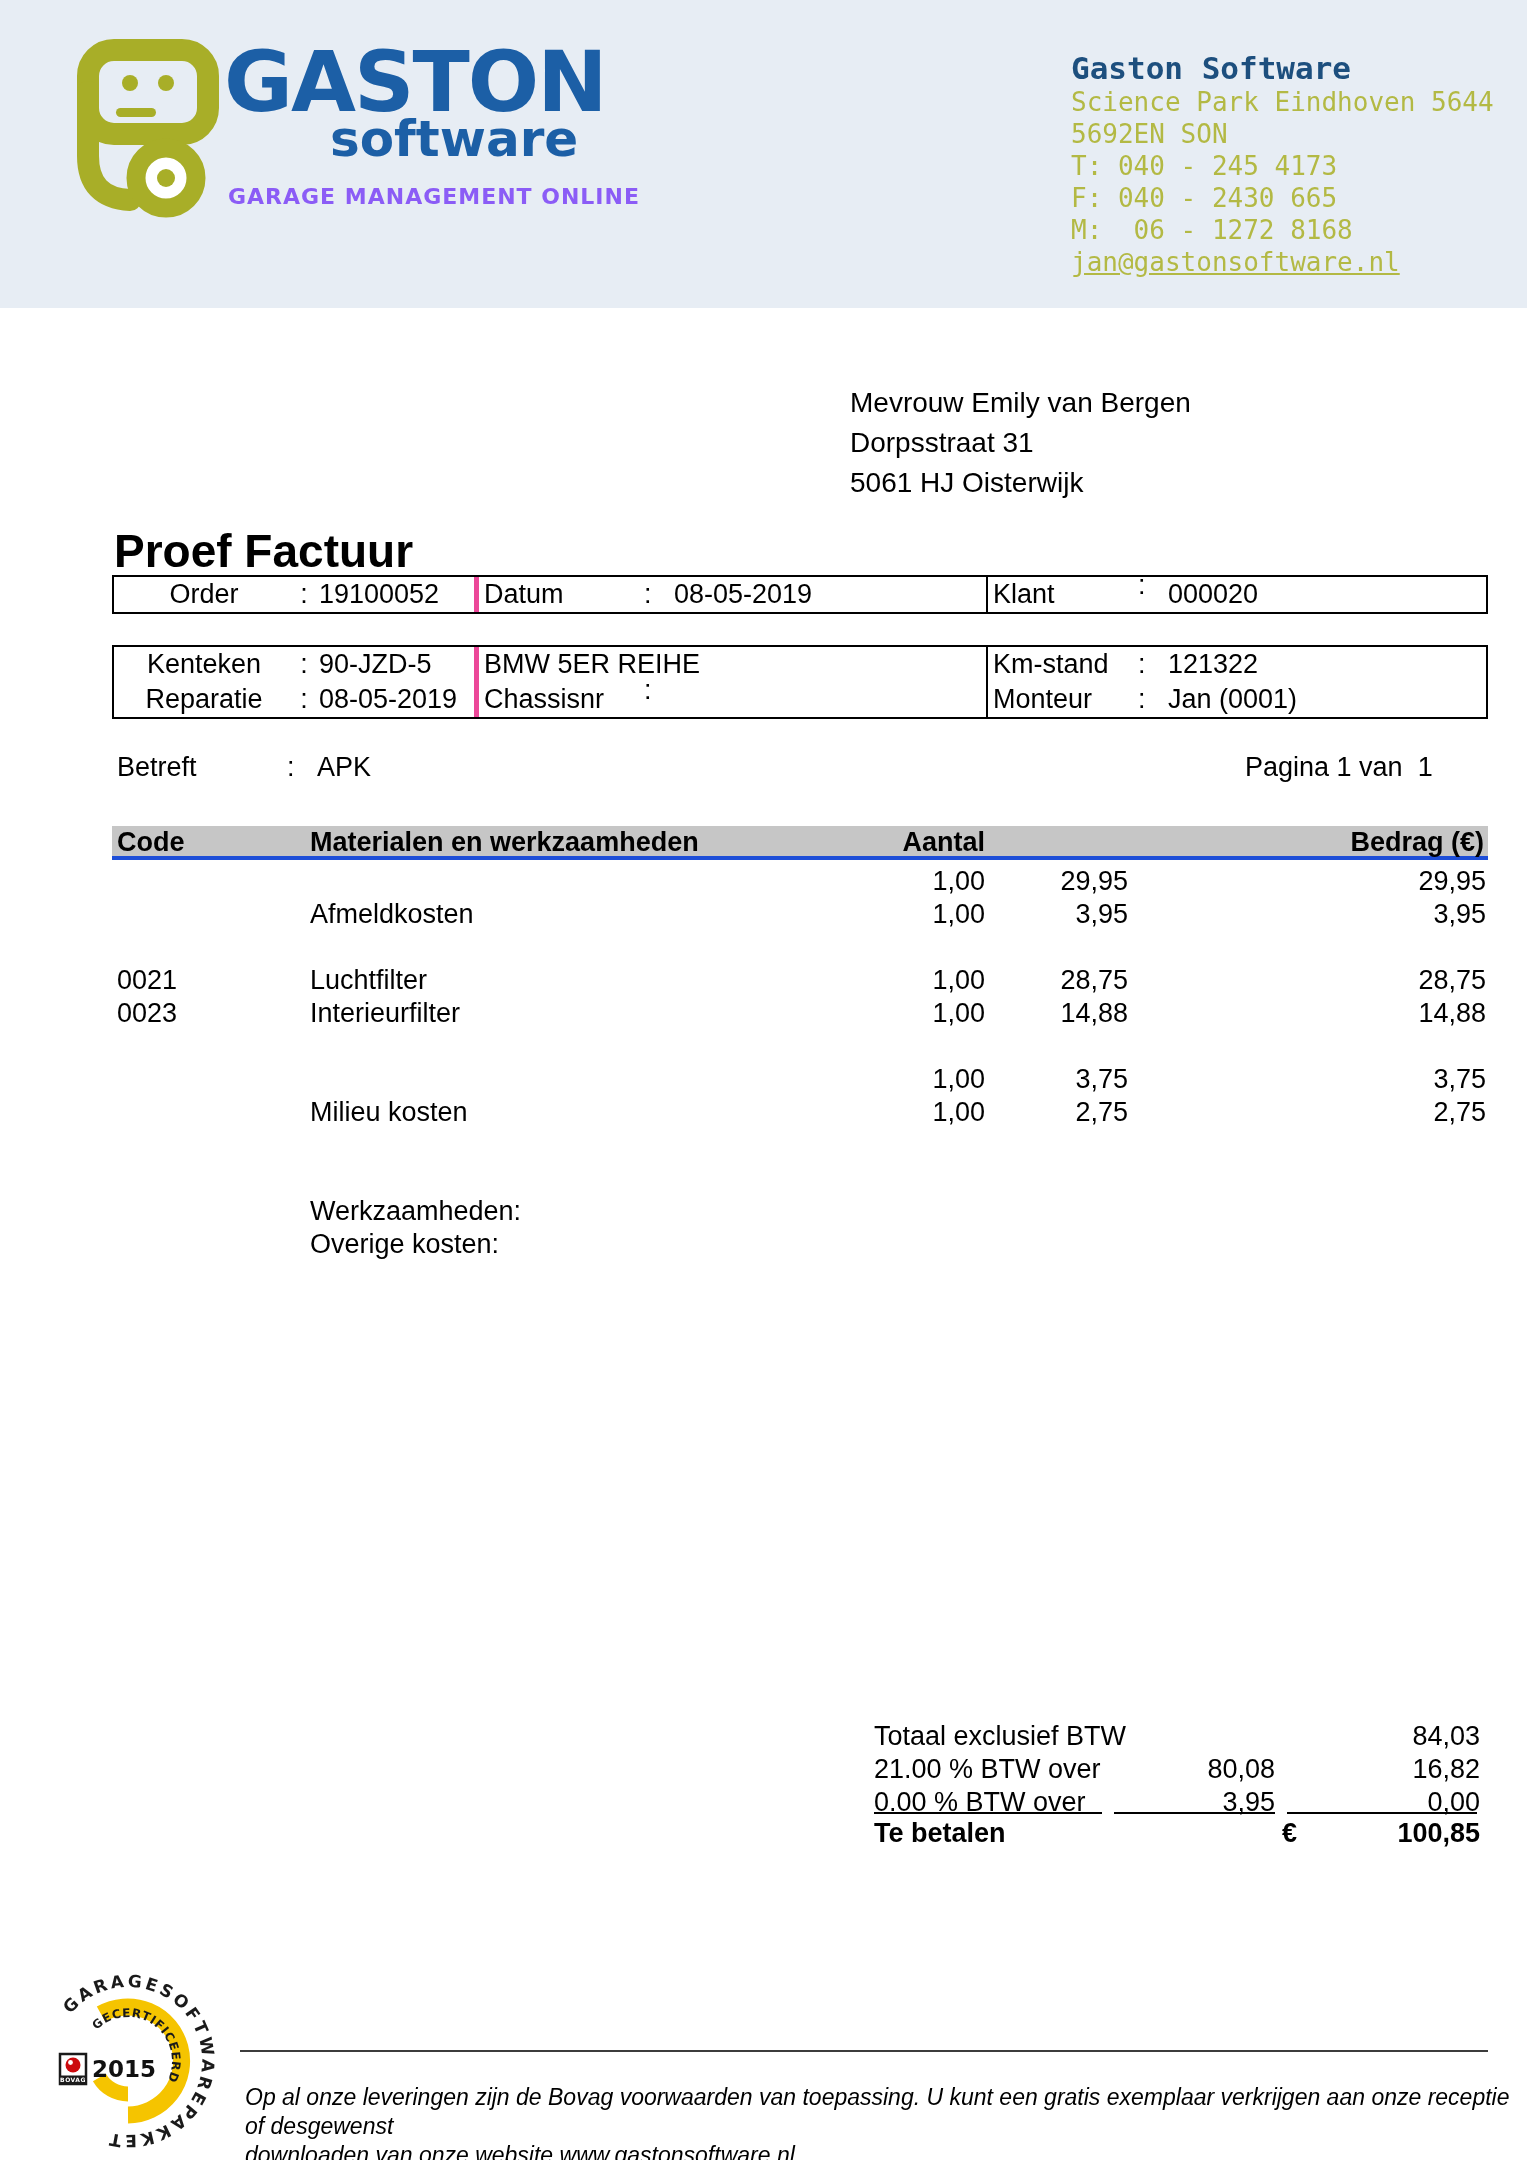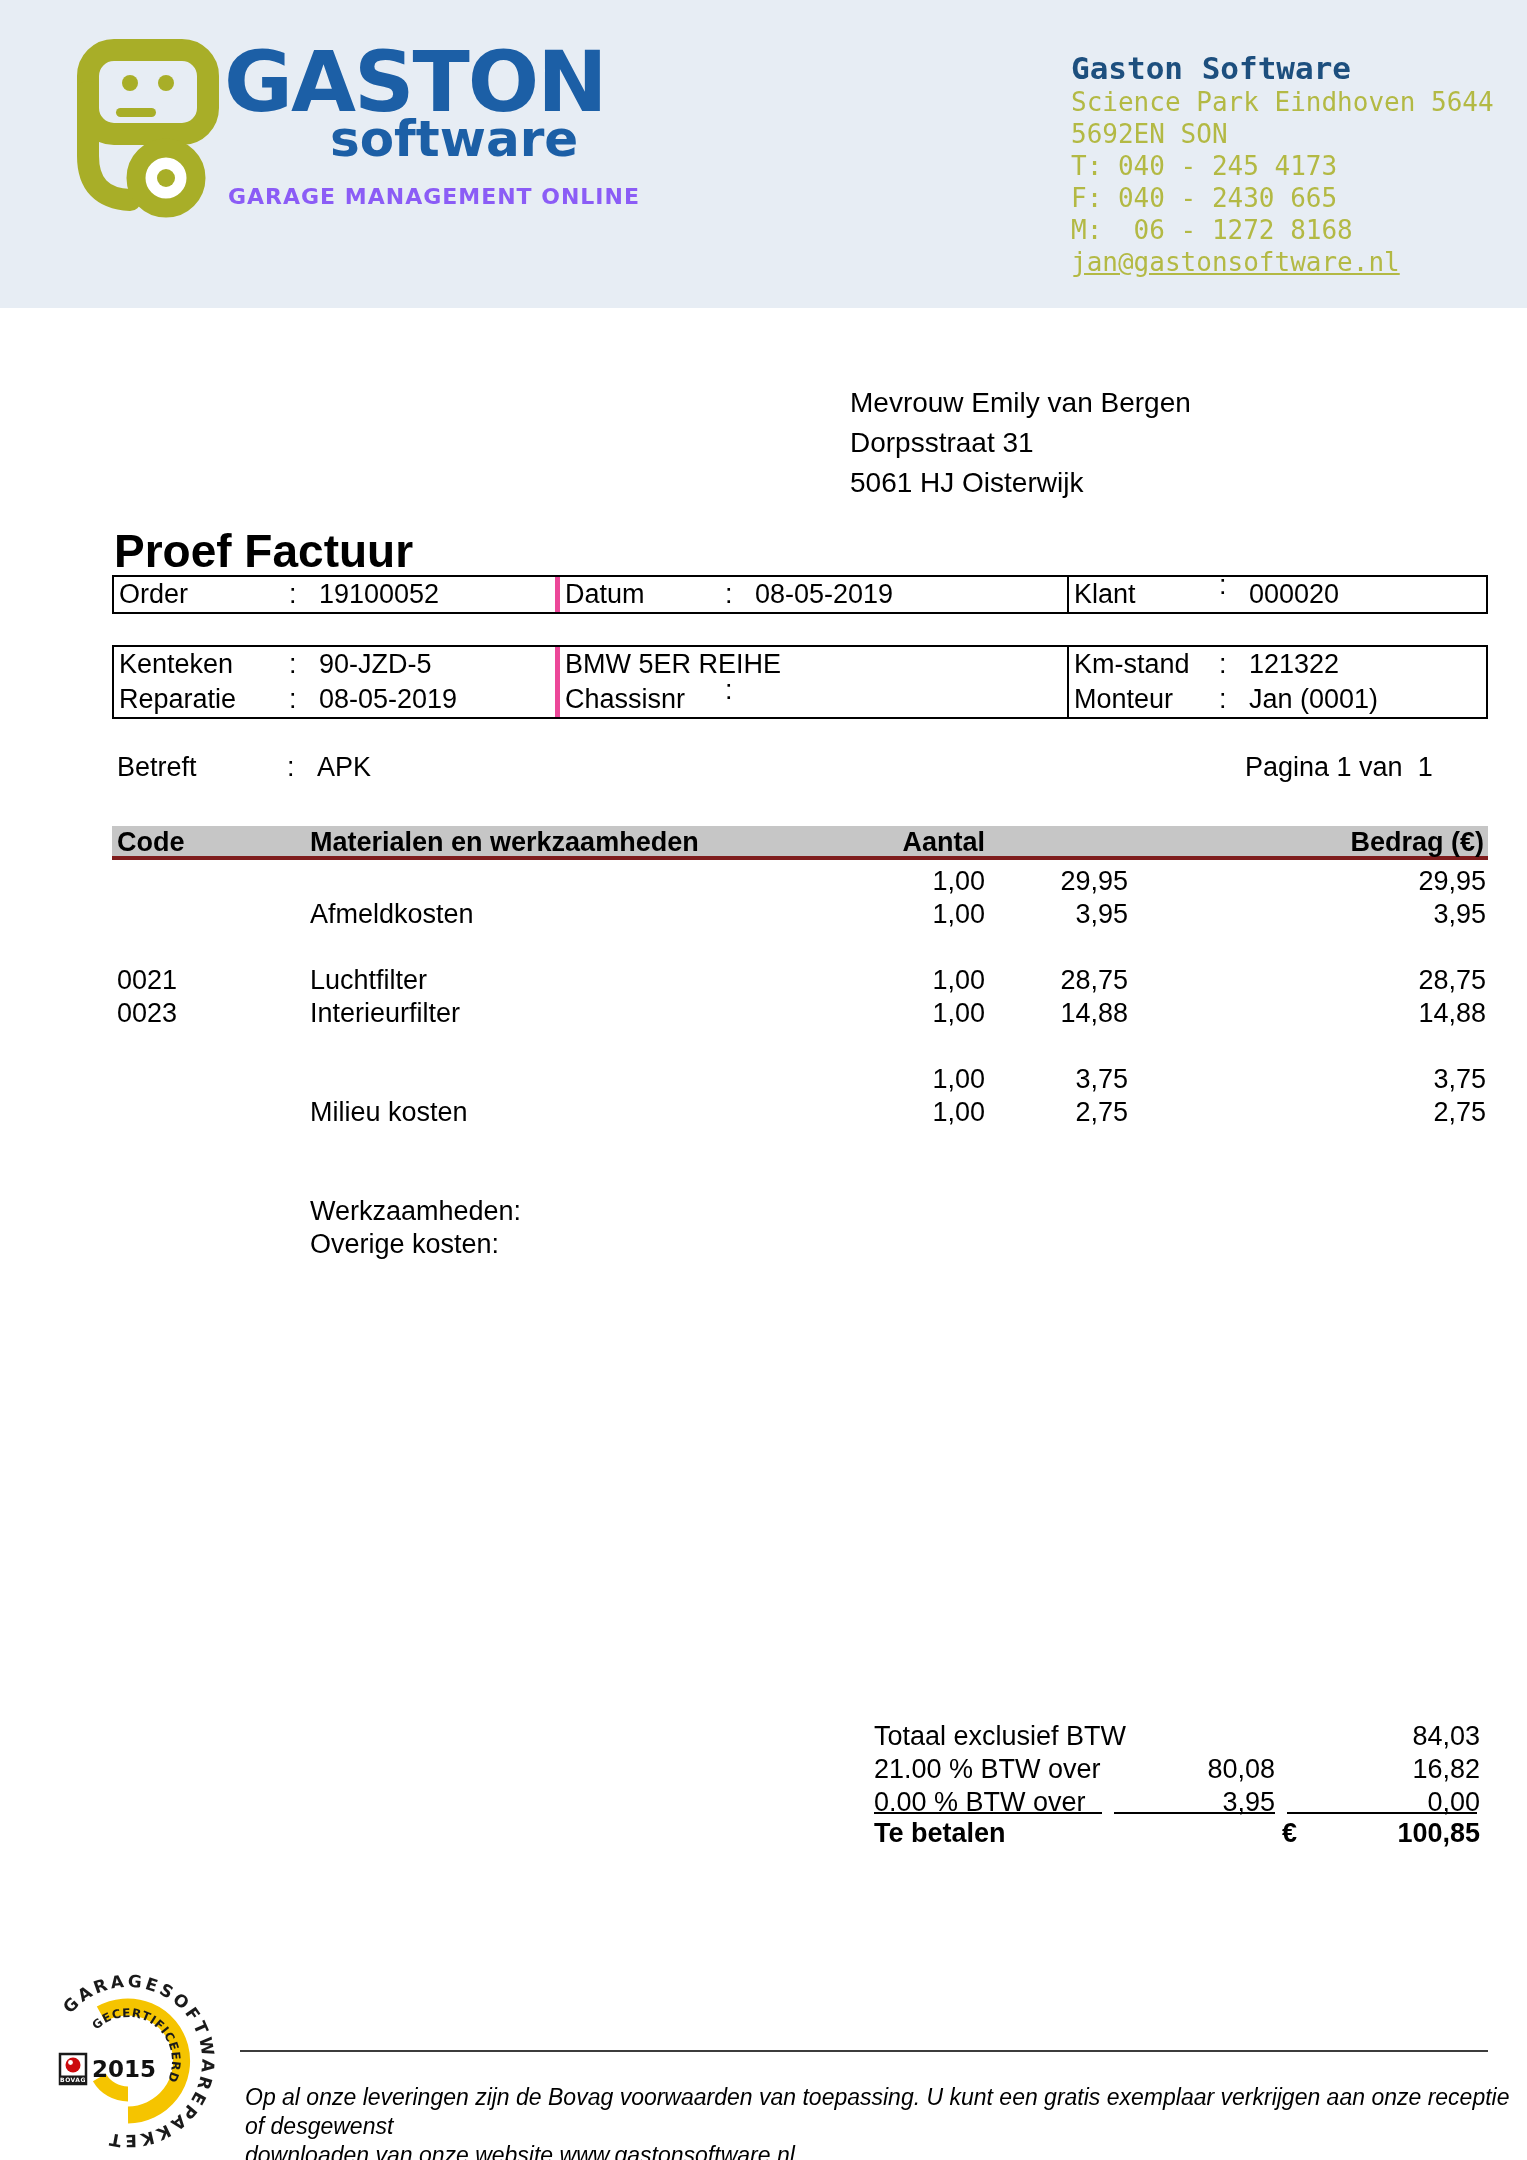--- a/index.html
+++ b/index.html
@@ -21,34 +21,34 @@
   
   .recipient{position:absolute;left:850px;top:383px;font-size:28px;line-height:40px;}
   
   .title{position:absolute;left:114px;top:524px;margin:0;font-size:46px;font-weight:bold;}
   
   .tbl{position:absolute;left:112px;width:1372px;border:2px solid #000;background:#fff;}
   .tbl-order{top:575px;}
   .tbl-vehicle{top:645px;}
   .trow{display:flex;height:35px;}
   .tcell{display:flex;align-items:center;padding-left:5px;font-size:27px;box-sizing:border-box;}
-  .tcell.c1{width:441px;}
+  .tcell.c1{width:360px;text-align:center;}
   .tcell.c2{width:512px;border-left:5px solid #ec4899;}
   .tcell.c3{width:419px;border-left:2px solid #000;}
   .lbl{white-space:nowrap;flex:none;}
   .lbl.w170{width:170px;} .lbl.w160{width:160px;} .lbl.w145{width:145px;}
   .sep{width:30px;flex:none;}
   .sep.raised{position:relative;top:-9px;}
   .val{white-space:nowrap;}
   
   .betreft{position:absolute;left:117px;top:752px;display:flex;font-size:27px;}
   .pagina{position:absolute;left:1245px;top:752px;font-size:27px;white-space:pre;}
   
   .items-header{position:absolute;left:112px;top:826px;width:1376px;height:30px;
-                background:#c6c6c6;border-bottom:4px solid #7f1d1d;font-weight:bold;font-size:27px;}
+                background:#c6c6c6;border-bottom:4px solid #1d4ed8;font-weight:bold;font-size:27px;}
   .items-header span{position:absolute;top:1px;white-space:nowrap;}
   .h-code{left:5px;}
   .h-desc{left:198px;}
   .h-qty{left:600px;width:273px;text-align:right;}
   .h-amount{left:1090px;width:282px;text-align:right;}
   .items{position:absolute;left:112px;top:866px;width:1376px;}
   .item-row{position:relative;height:33px;font-size:27px;}
   .item-row span{position:absolute;top:0;white-space:nowrap;}
   .c-code{left:5px;width:180px;}
   .c-desc{left:198px;width:560px;}

